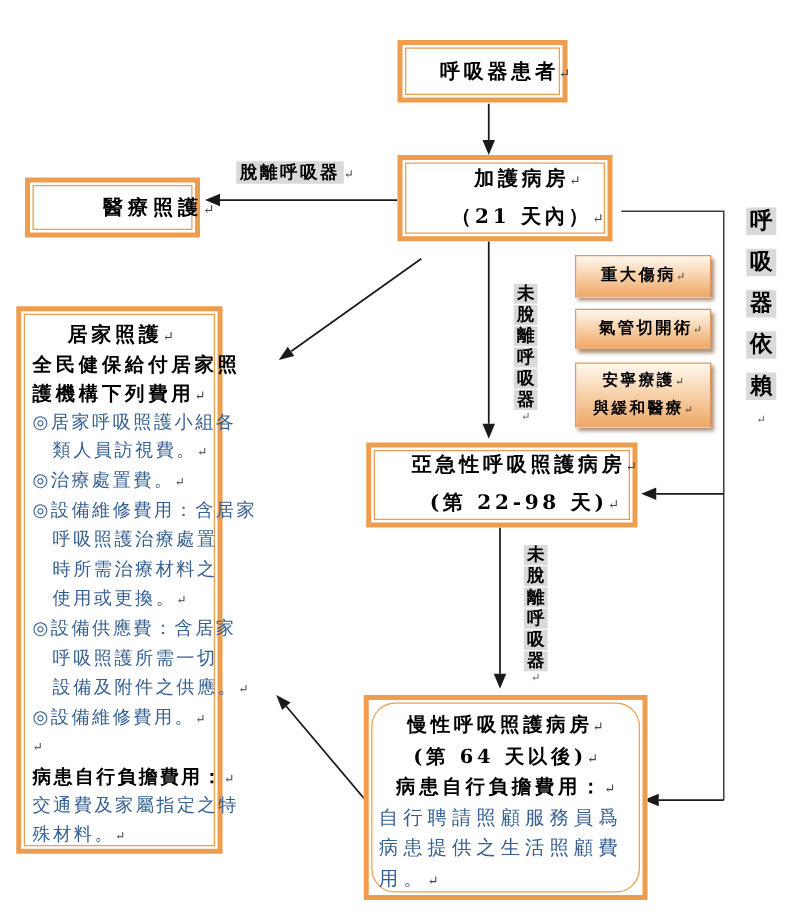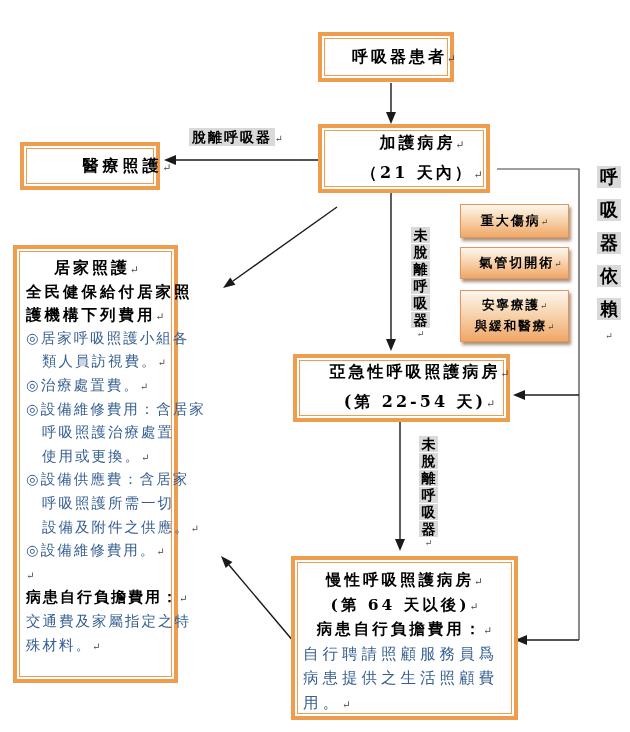--- a/index.html
+++ b/index.html
@@ -42,21 +42,21 @@
   
   .home .inner { justify-content:flex-start; align-items:stretch; padding:4px 4px 0 4px; }
   .home .line { white-space:nowrap; height:23.6px; line-height:23.6px; font-size:14.5px;
                 letter-spacing:2px; color:var(--blue); padding-left:2px; text-align:left; }
   .home .h-title { text-align:center; font-weight:bold; color:#000; font-size:16px; letter-spacing:3px; }
   .home .h-sub   { font-weight:bold; color:#000; font-size:15.5px; letter-spacing:3px; }
   .home .h-indent{ padding-left:18px; }
   .home .h-bold  { font-weight:bold; color:#000; font-size:15px; }
 
   
-  .chronic .inner { justify-content:flex-start; align-items:stretch; padding-top:5px; }
+  .chronic .inner { justify-content:flex-start; align-items:stretch; padding-top:5px;border-radius:19px; }
   .chronic .line { white-space:nowrap; height:24.5px; line-height:24.5px; font-size:15.5px;
                    letter-spacing:3px; padding-left:5px; text-align:left; }
   .chronic .c-bold { font-weight:bold; color:#000; }
   .chronic .c-center { text-align:center; padding-left:0; }
   .chronic .c-blue { color:var(--blue); letter-spacing:4px; }
 </style>
 </head>
 <body>
 
 <div class="canvas">
@@ -142,36 +142,37 @@
   <div class="dbox home" style="left:13px;top:245px;width:165px;height:438px;">
     <div class="inner">
         <div class="line h-title"><span class="txt">居家照護</span><span class="pmark">↵</span></div>
         <div class="line h-sub">全民健保給付居家照</div>
         <div class="line h-sub"><span class="txt">護機構下列費用</span><span class="pmark">↵</span></div>
         <div class="line h-item">◎居家呼吸照護小組各</div>
         <div class="line h-item h-indent"><span class="txt">類人員訪視費。</span><span class="pmark">↵</span></div>
         <div class="line h-item"><span class="txt">◎治療處置費。</span><span class="pmark">↵</span></div>
         <div class="line h-item">◎設備維修費用：含居家</div>
         <div class="line h-item h-indent">呼吸照護治療處置</div>
+        <div class="line h-item h-indent">時所需治療材料之</div>
         <div class="line h-item h-indent"><span class="txt">使用或更換。</span><span class="pmark">↵</span></div>
         <div class="line h-item">◎設備供應費：含居家</div>
         <div class="line h-item h-indent">呼吸照護所需一切</div>
         <div class="line h-item h-indent"><span class="txt">設備及附件之供應。</span><span class="pmark">↵</span></div>
         <div class="line h-item"><span class="txt">◎設備維修費用。</span><span class="pmark">↵</span></div>
         <div class="line h-blank"><span class="pmark">↵</span></div>
         <div class="line h-bold"><span class="txt">病患自行負擔費用：</span><span class="pmark">↵</span></div>
         <div class="line h-item">交通費及家屬指定之特</div>
         <div class="line h-item"><span class="txt">殊材料。</span><span class="pmark">↵</span></div>
       </div>
   </div>
 
   <div class="dbox" style="left:293px;top:354px;width:217px;height:68px;">
     <div class="inner">
       <div class="bt fs16 ls3 lh28"><span class="txt">亞急性呼吸照護病房</span><span class="pmark">↵</span></div>
-      <div class="bt fs16 ls3 lh28"><span class="txt">(第 22-54 天)</span><span class="pmark">↵</span></div>
+      <div class="bt fs16 ls3 lh28"><span class="txt">(第 22-98 天)</span><span class="pmark">↵</span></div>
     </div>
   </div>
 
   <div class="vlabel vlabel-small" style="left:419px;top:436px;">
       <div class="vchar">未</div>
       <div class="vchar">脫</div>
       <div class="vchar">離</div>
       <div class="vchar">呼</div>
       <div class="vchar">吸</div>
       <div class="vchar">器</div>

